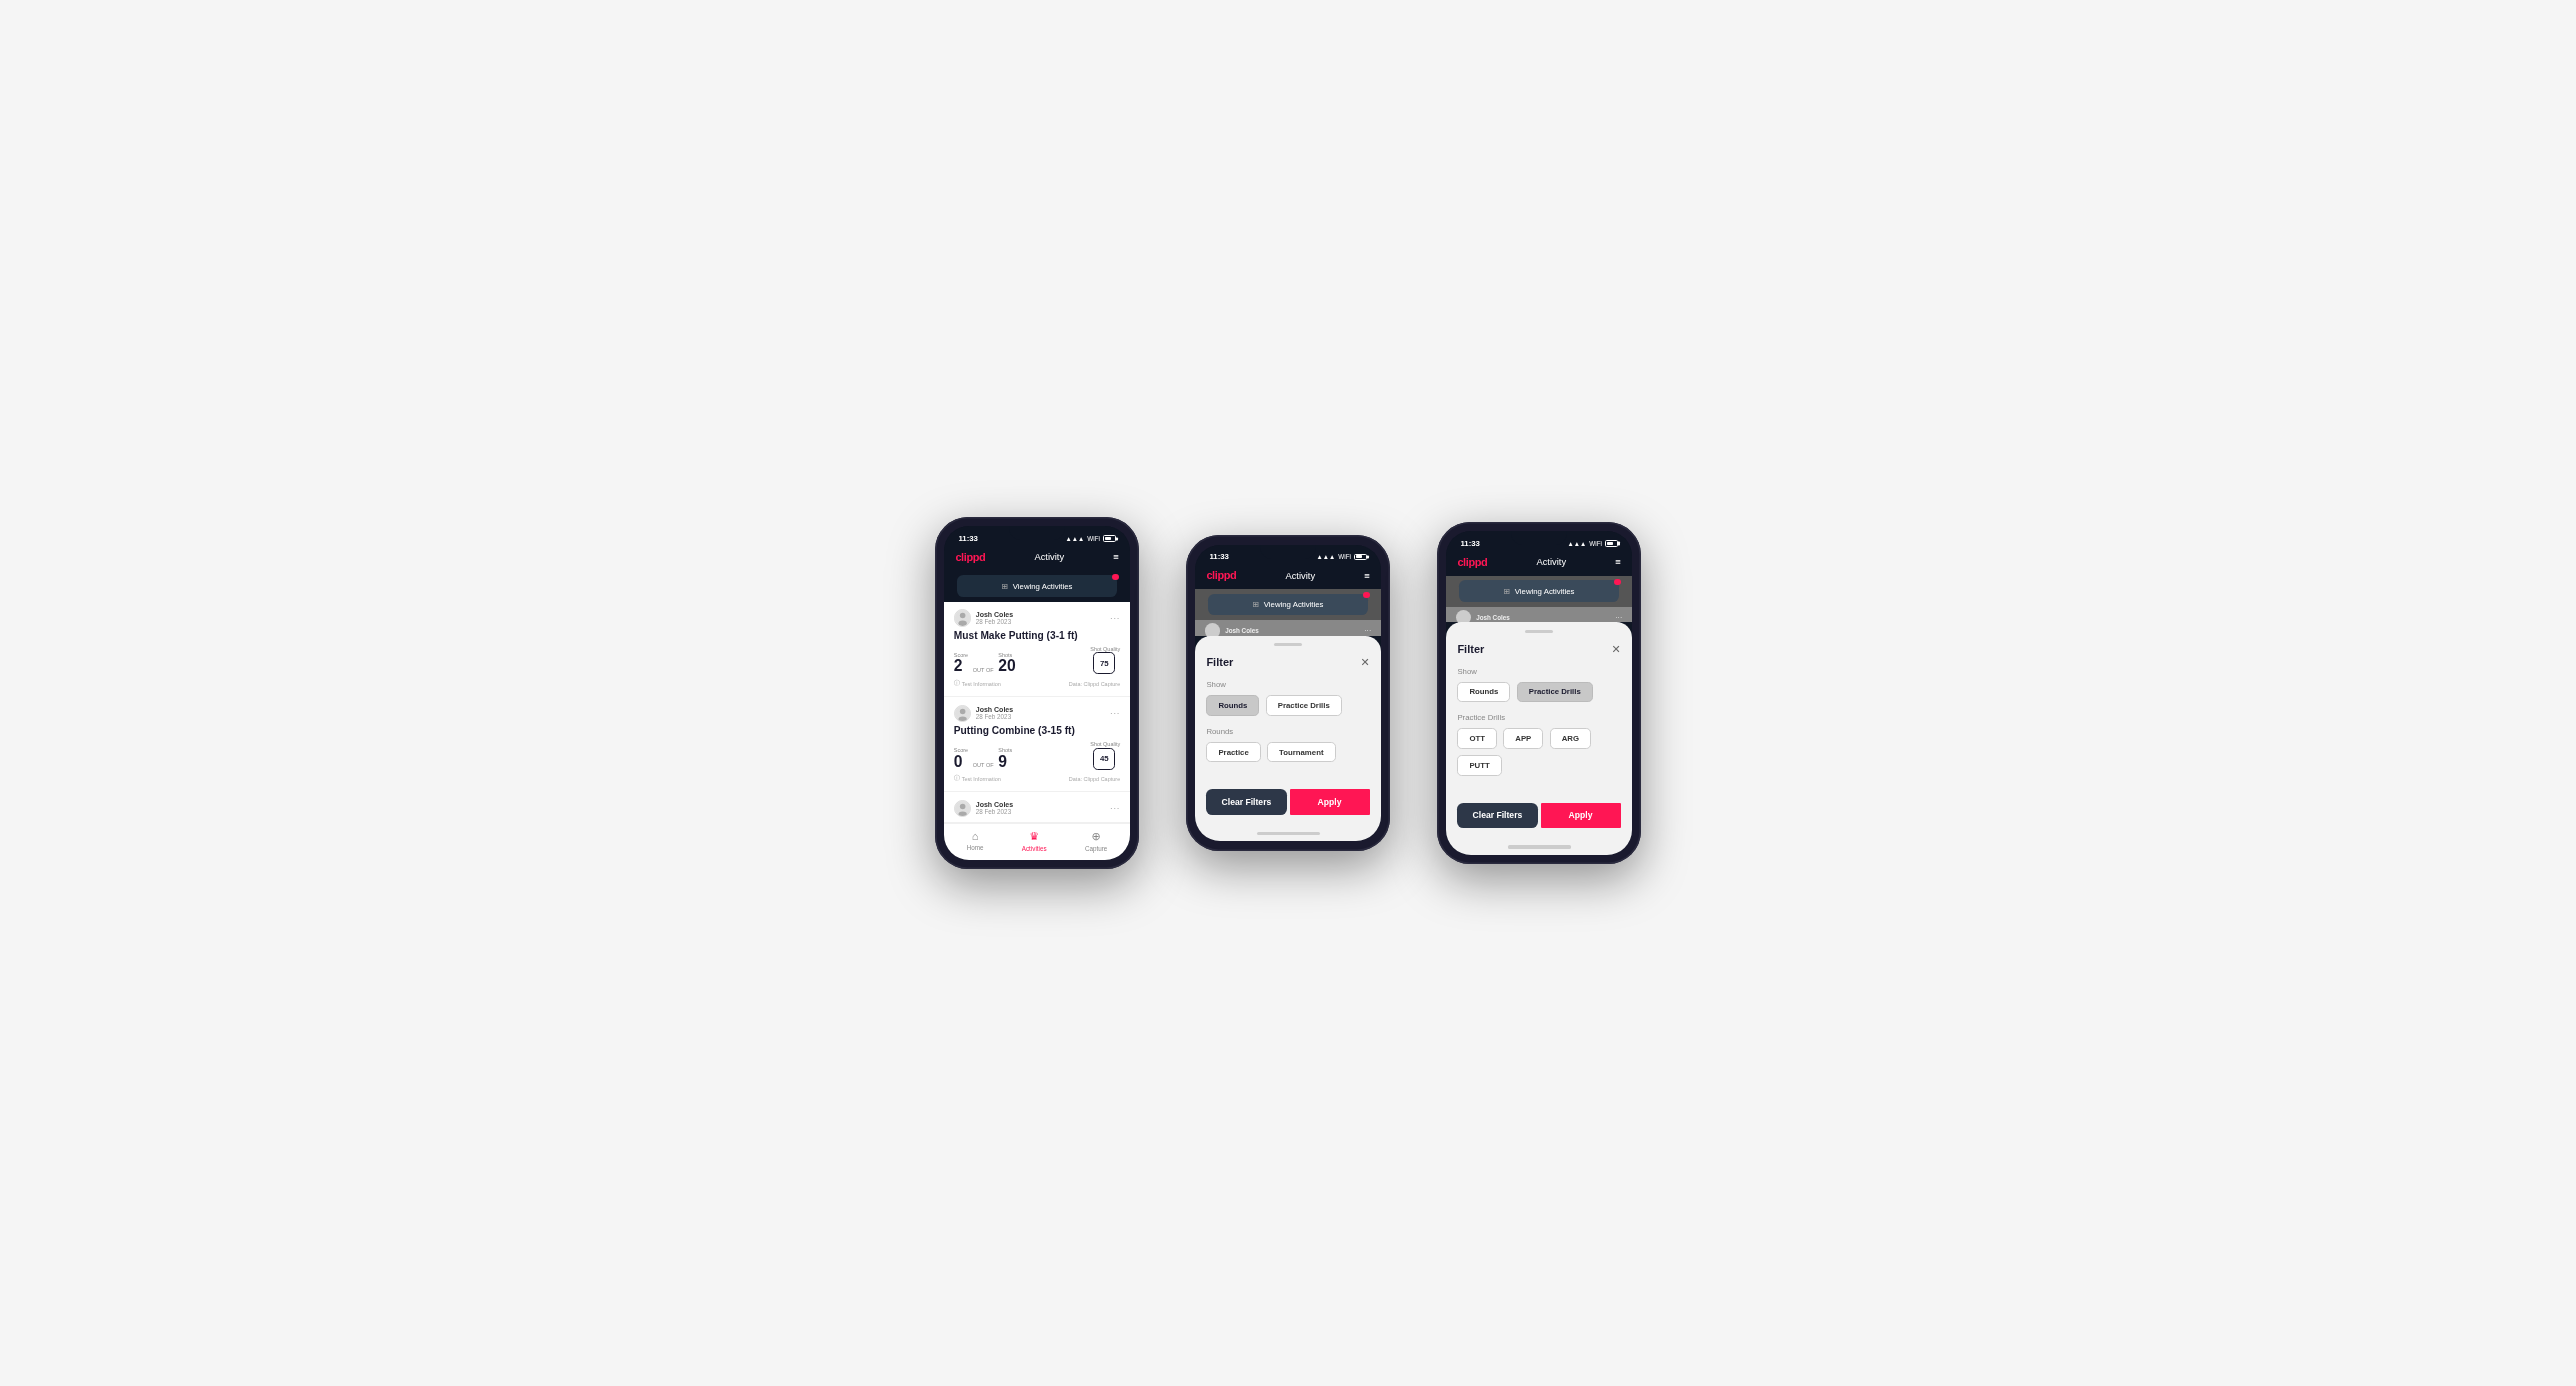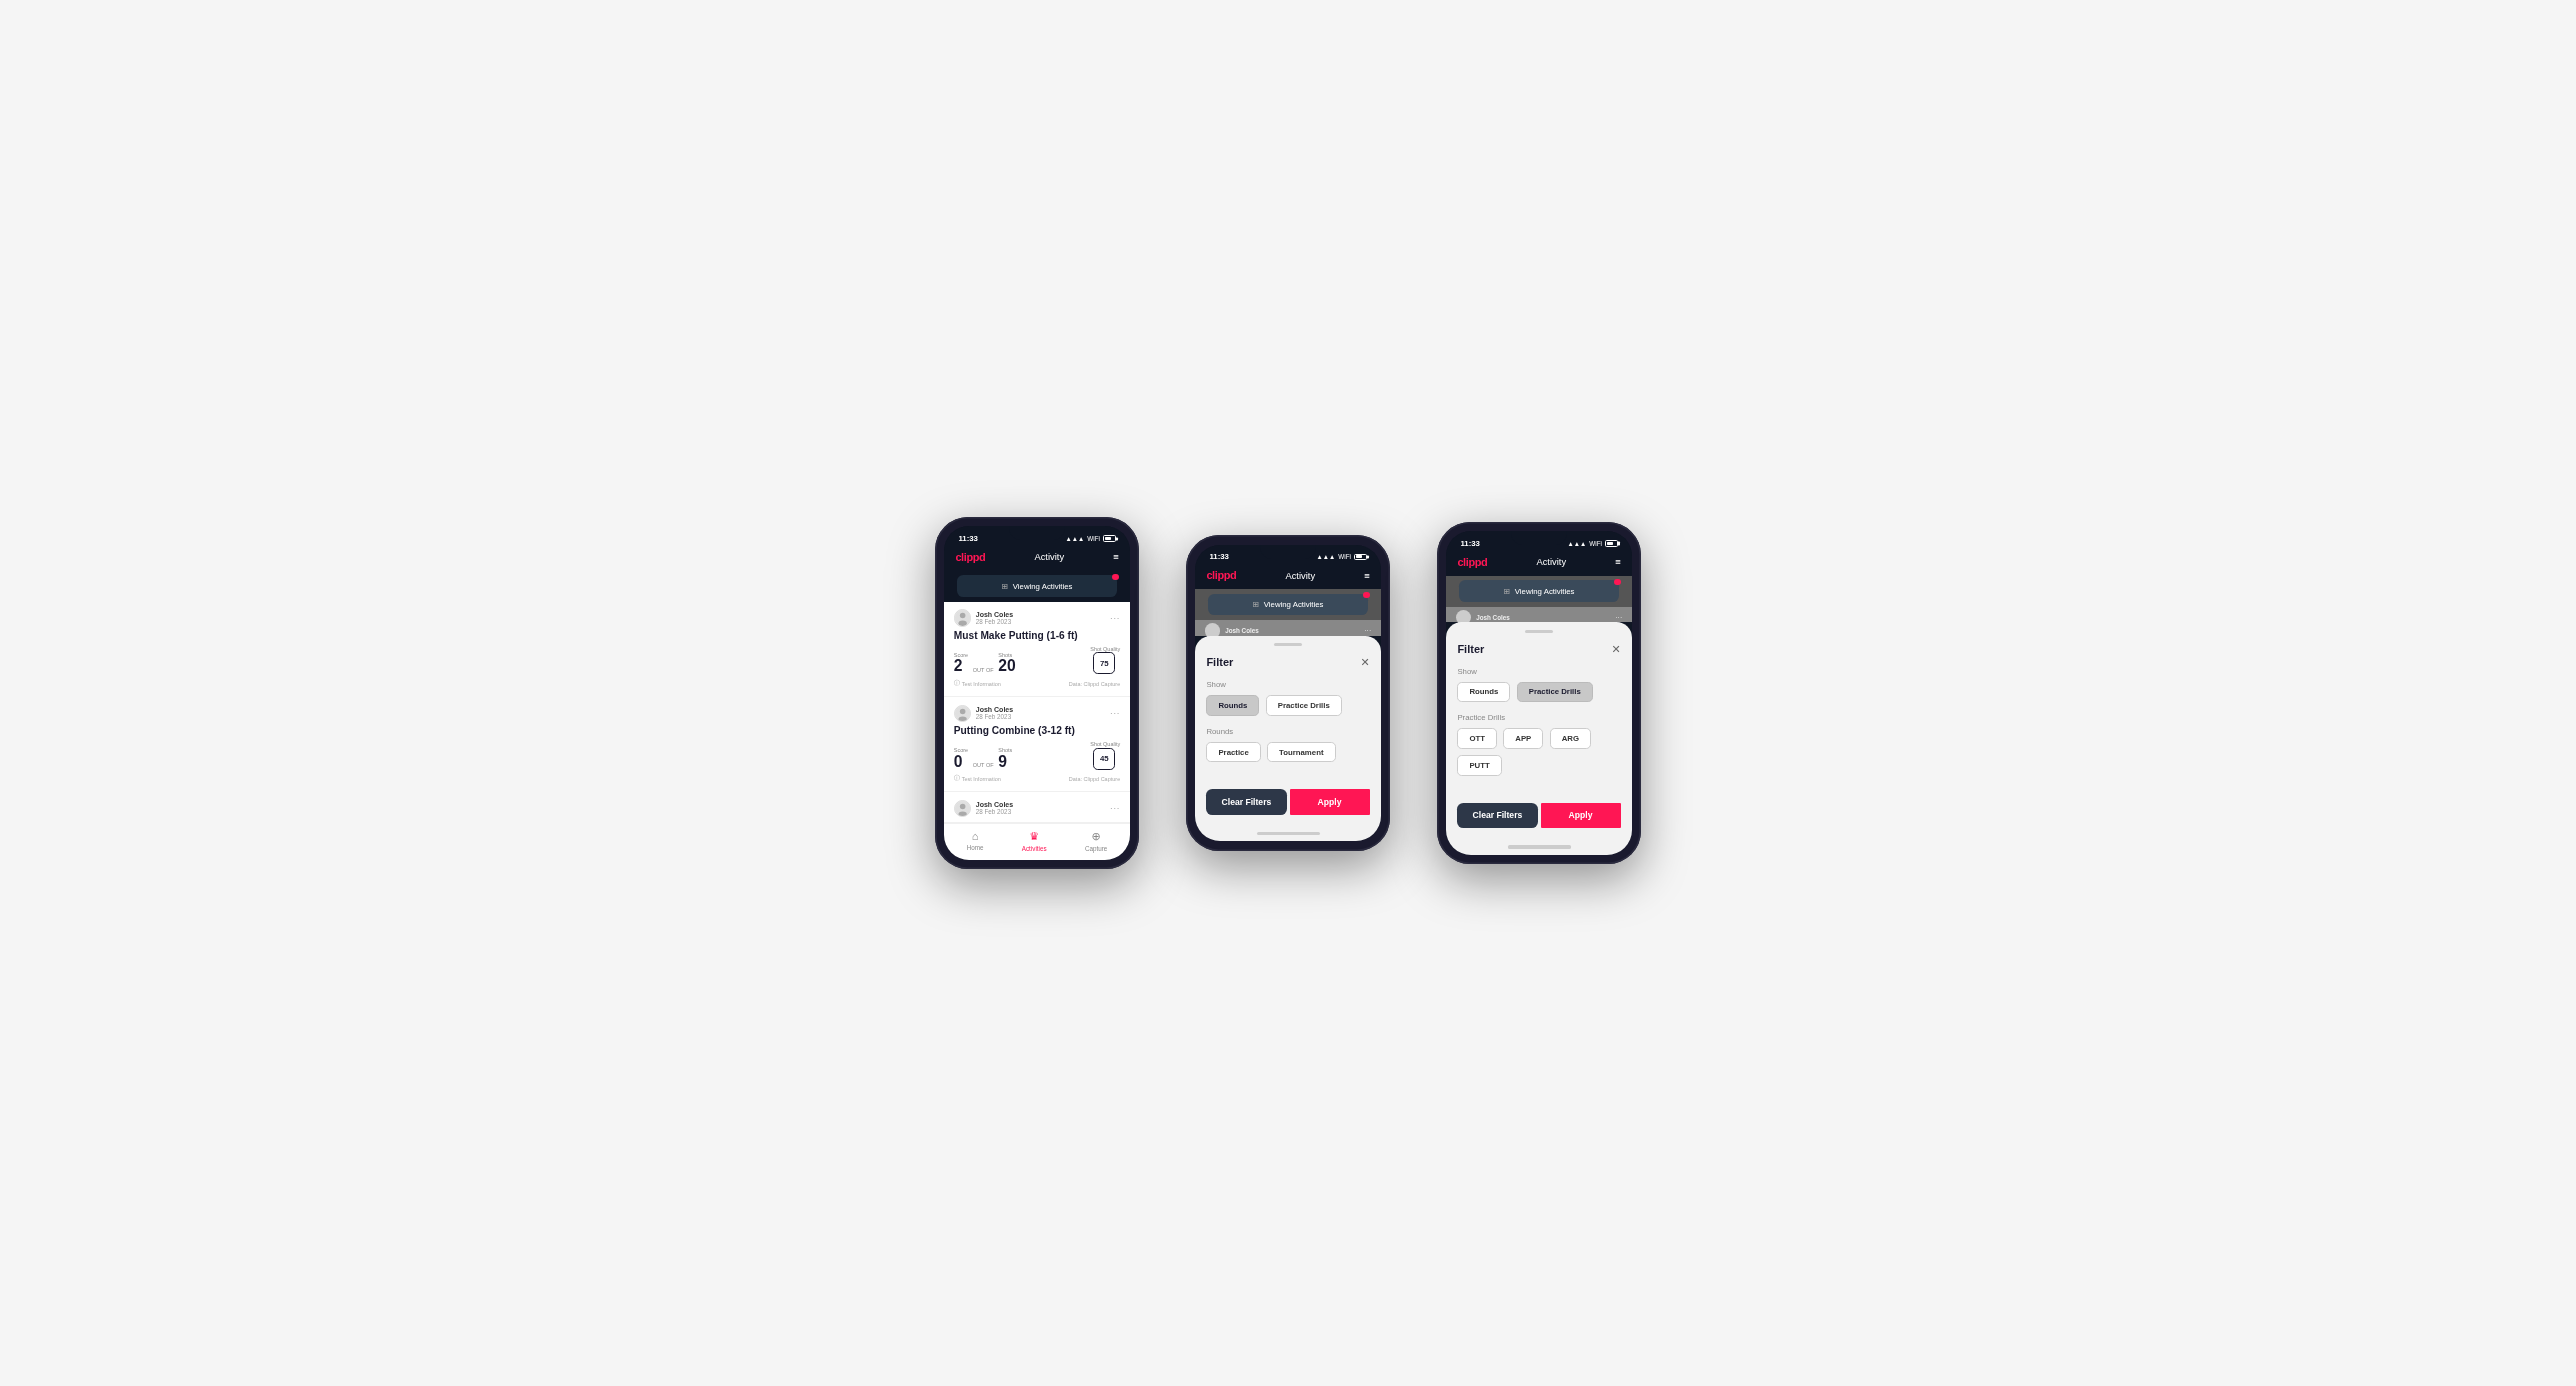--- a/index.html
+++ b/index.html
@@ -410,21 +410,21 @@
                   <ellipse cx="11" cy="19" rx="6" ry="4" fill="#aaa"></ellipse>
                 </svg>
               </div>
               <div>
                 <div class="user-name">Josh Coles</div>
                 <div class="user-date">28 Feb 2023</div>
               </div>
             </div>
             <span class="more-dots">···</span>
           </div>
-          <div class="activity-title">Must Make Putting (1-6 ft)</div>
+          <div class="activity-title">Must Make Putting (3-1 ft)</div>
           <div class="stats-row">
             <div>
               <div class="stat-label">Score</div>
               <span class="stat-value">2</span>
             </div>
             <span class="out-of">OUT OF</span>
             <div>
               <div class="stat-label">Shots</div>
               <span class="stat-value">20</span>
             </div>
@@ -452,21 +452,21 @@
                   <ellipse cx="11" cy="19" rx="6" ry="4" fill="#aaa"></ellipse>
                 </svg>
               </div>
               <div>
                 <div class="user-name">Josh Coles</div>
                 <div class="user-date">28 Feb 2023</div>
               </div>
             </div>
             <span class="more-dots">···</span>
           </div>
-          <div class="activity-title">Putting Combine (3-12 ft)</div>
+          <div class="activity-title">Putting Combine (3-15 ft)</div>
           <div class="stats-row">
             <div>
               <div class="stat-label">Score</div>
               <span class="stat-value">0</span>
             </div>
             <span class="out-of">OUT OF</span>
             <div>
               <div class="stat-label">Shots</div>
               <span class="stat-value">9</span>
             </div>

